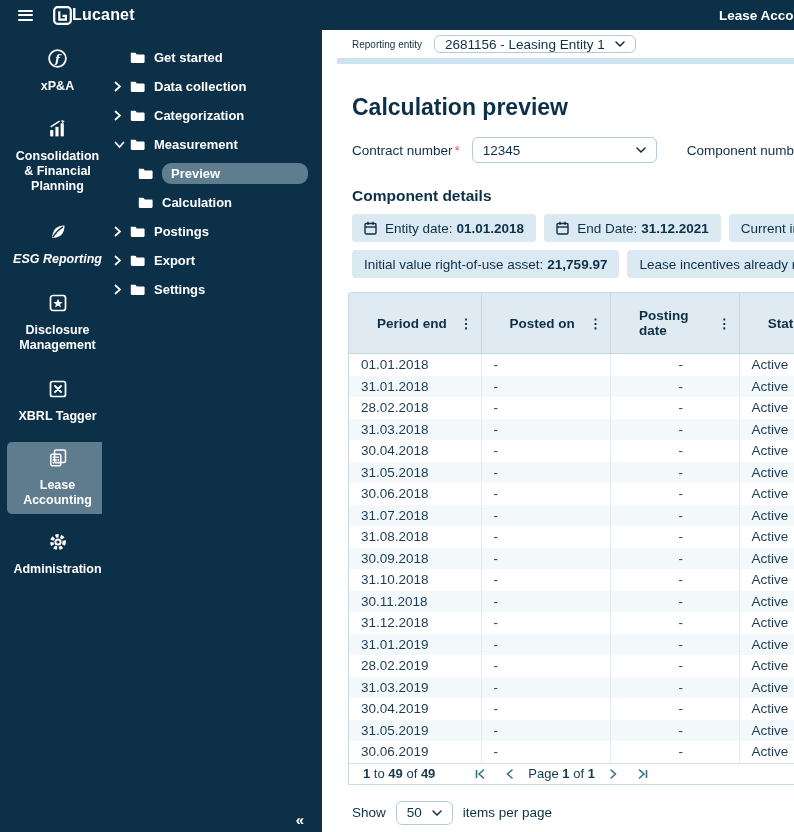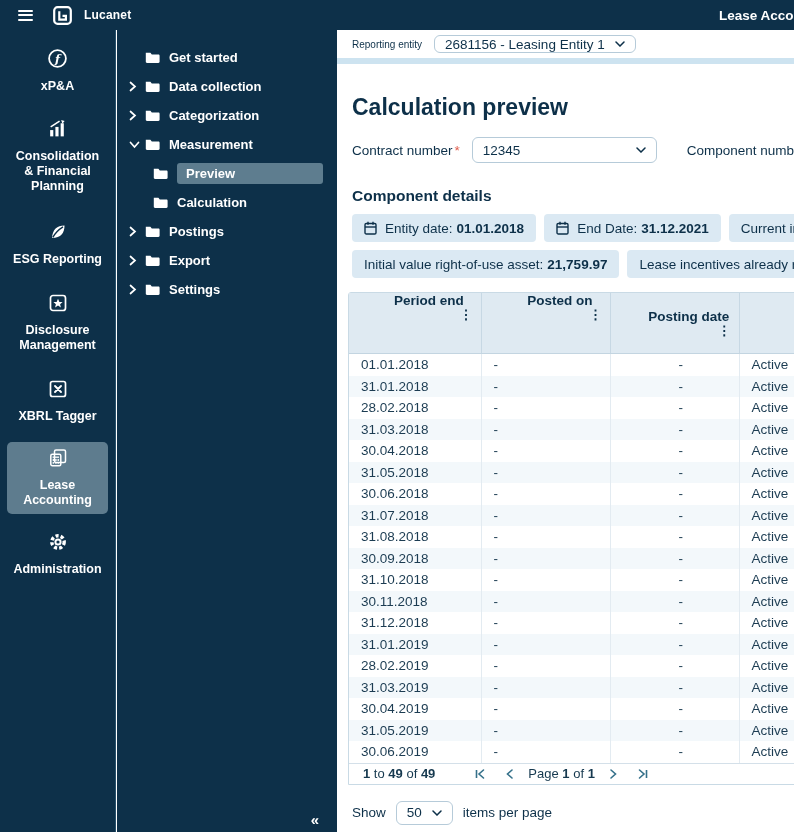--- a/index.html
+++ b/index.html
@@ -6,45 +6,45 @@
   html,body { width: 794px; height: 832px; overflow: hidden; background: #fff;
               font-family: "Liberation Sans", sans-serif; color: #0d3049; }
   body { position: relative; }
 
   
   .topbar { position: absolute; left:0; top:0; width:794px; height:30px;
             background:#0d3049; display:flex; align-items:center; z-index:5; }
   .hamburger { margin-left:18px; cursor:pointer; }
   .hamburger span { display:block; width:15px; height:2px; background:#fff; margin:2.5px 0; border-radius:1px; }
   .logo { margin-left:20px; display:flex; align-items:center; }
-  .appname { color:#fff; font-size:12px; font-weight:600; margin-left:12px; letter-spacing:.2px; }
+  .appname { color:#fff; font-size:16px; font-weight:600; margin-left:0; letter-spacing:.2px; }
   .module { position:absolute; left:719px; top:0; height:30px; display:flex; align-items:center;
             color:#fff; font-size:13.5px; font-weight:700; white-space:nowrap; }
 
   
   .app-sidebar { position:absolute; left:0; top:30px; width:116px; height:802px;
                  background:#0d3049; border-right:1px solid #27516b; }
   .side-item { display:flex; flex-direction:column; align-items:center; cursor:pointer;
                padding:6px 4px; margin:0 7px; border-radius:5px; }
   .side-item .side-label { color:#fff; font-size:12.5px; font-weight:600; text-align:center;
                            line-height:15px; margin-top:6px; max-width:96px; }
-  .si-1 { margin-top:12px; } .si-2 { margin-top:12px; } .si-3 { margin-top:16px; }
+  .si-1 { margin-top:12px; } .si-2 { margin-top:12px; } .si-3 { margin-top:16px;font-style:italic; }
   .si-4 { margin-top:14px; } .si-5 { margin-top:14px; } .si-6 { margin-top:12px; } .si-7 { margin-top:12px; }
   .side-item.active { background:#5e7c8e; }
 
   
-  .tree-panel { position:absolute; left:117px; top:30px; width:220px; height:802px;
+  .tree-panel { position:absolute; left:102px; top:30px; width:220px; height:802px;
                 background:#0d3049; padding-top:13px; }
   .tree-item { display:flex; align-items:center; height:29px; padding-left:12px; cursor:pointer;
                color:#fff; font-size:13px; font-weight:600; }
   .tree-item .tw { width:16px; display:flex; align-items:center; justify-content:flex-start; flex:0 0 16px; }
   .tree-item .folder { display:flex; align-items:center; margin-right:9px; flex:0 0 15px; }
   .tree-item.child { padding-left:36px; }
   .tree-label { white-space:nowrap; }
-  .tree-label.selected { background:#5e7d8f; border-radius:3px; padding:3px 9px; margin-right:14px; flex:1; }
+  .tree-label.selected { background:#5e7d8f; border-radius:9px; padding:3px 9px; margin-right:14px; flex:1; }
   .collapse-btn { position:absolute; right:18px; bottom:4px; color:#fff; font-size:15px;
                   font-weight:700; cursor:pointer; }
 
   
   .main { position:absolute; left:337px; top:30px; width:600px; }
   .entity-bar { height:28px; display:flex; align-items:center; padding-left:15px; background:#fff; }
   .entity-label { font-size:10px; margin-right:12px; }
   .strip { height:6px; background:#cde3f0; width:600px; }
 
   .select { display:inline-flex; align-items:center; justify-content:space-between;
@@ -69,21 +69,21 @@
   .chip-row.r2 { margin-top:8px; }
   .chip { display:inline-flex; align-items:center; background:#dbe9f3; border-radius:4px;
           height:28px; padding:0 12px; font-size:13.5px; white-space:nowrap; flex:0 0 auto; }
   .chip .cal { display:flex; align-items:center; margin-right:8px; }
   .chip b { margin-left:4px; }
 
   
   .table { margin:14px 0 0 11px; width:556px; border:1px solid #c9dae5; border-radius:3px 3px 0 0; }
   .thead { display:flex; height:61px; background:#dfeaf2; border-bottom:1px solid #c3d5e1; }
   .th { display:flex; align-items:center; padding-left:28px; font-size:13.5px; font-weight:700;
-        border-right:1px solid #c7d8e4; cursor:pointer;flex-direction:column; }
+        border-right:1px solid #c7d8e4; cursor:pointer; }
   .th:last-child { border-right:none; }
   .kebab { margin-left:auto; margin-right:8px; font-size:13px; font-weight:700; color:#0d3049;
            cursor:pointer; line-height:1; }
   .c1 { width:133px; } .c2 { width:130px;text-align:right; } .c3 { width:129px;justify-content:center; } .c4 { width:164px; }
   .trow { display:flex; height:21.5px; background:#fff; }
   .trow:nth-child(even) { background:#f3f8fb; }
   .tcell { display:flex; align-items:center; padding-left:12px; font-size:13.5px; color:#1c3c52;
            border-right:1px solid #e3ebf1; overflow:hidden; white-space:nowrap; }
   .tcell:last-child { border-right:none; }
 

